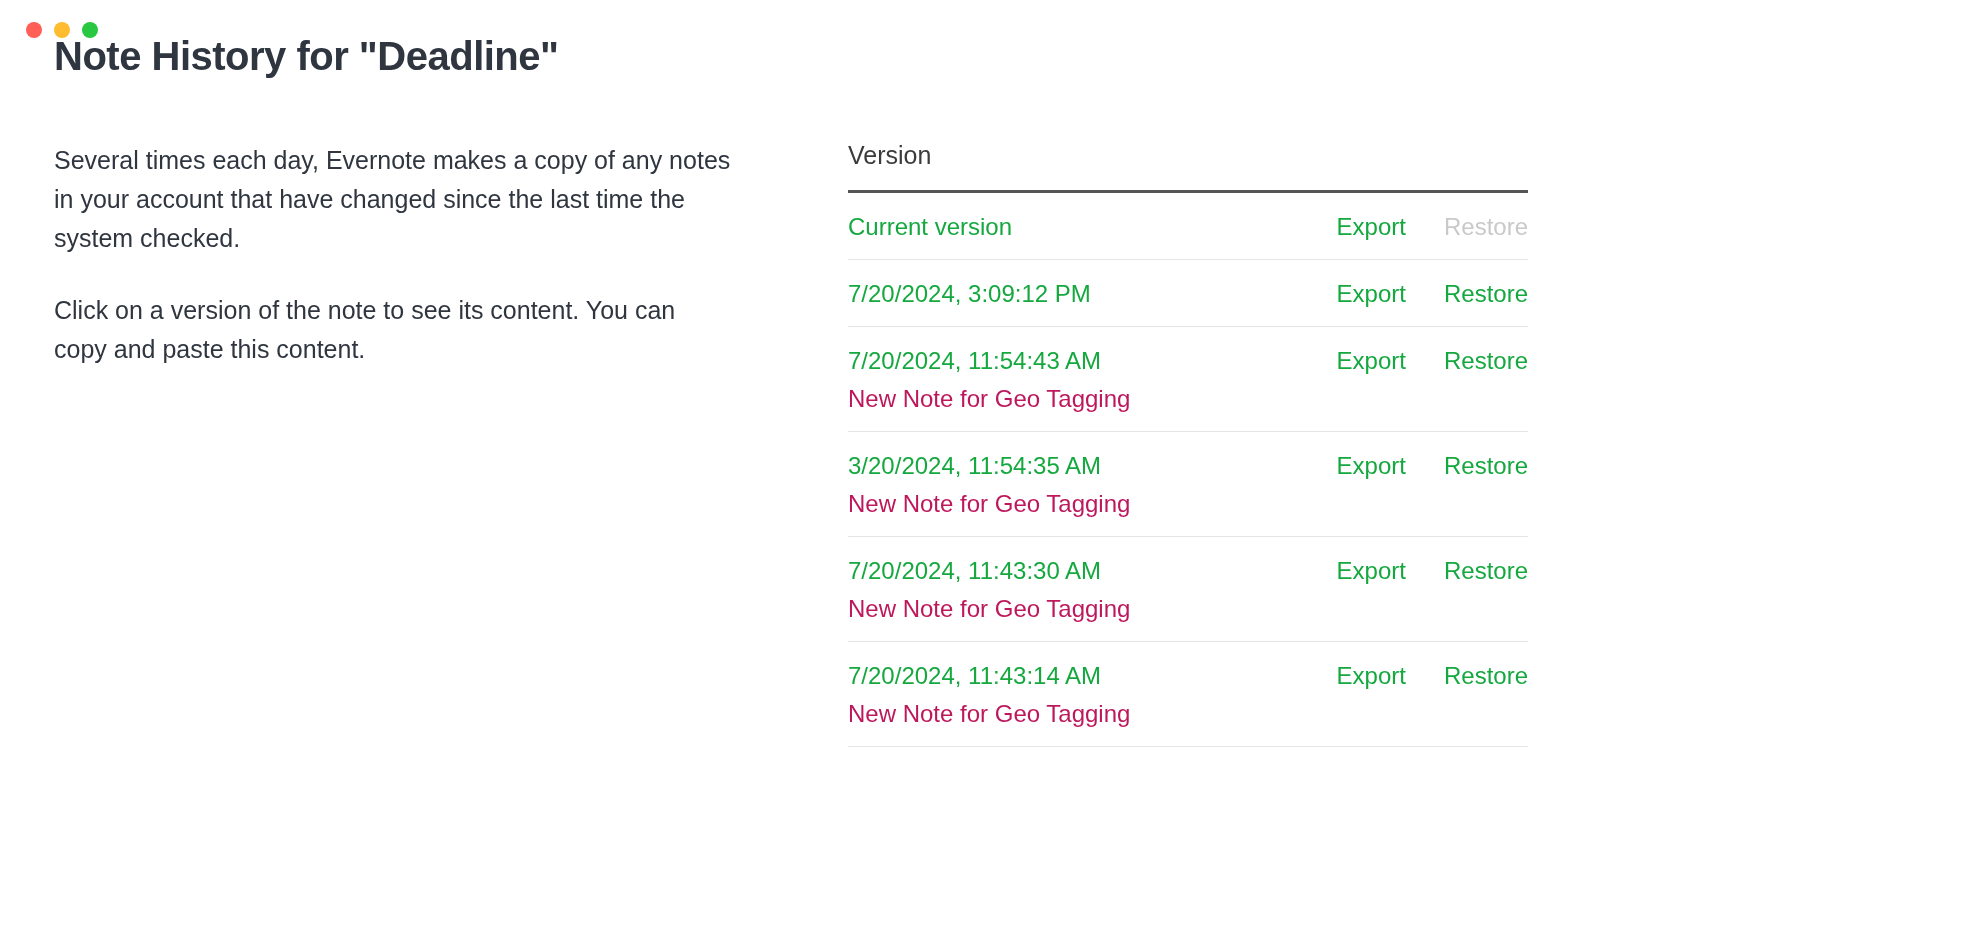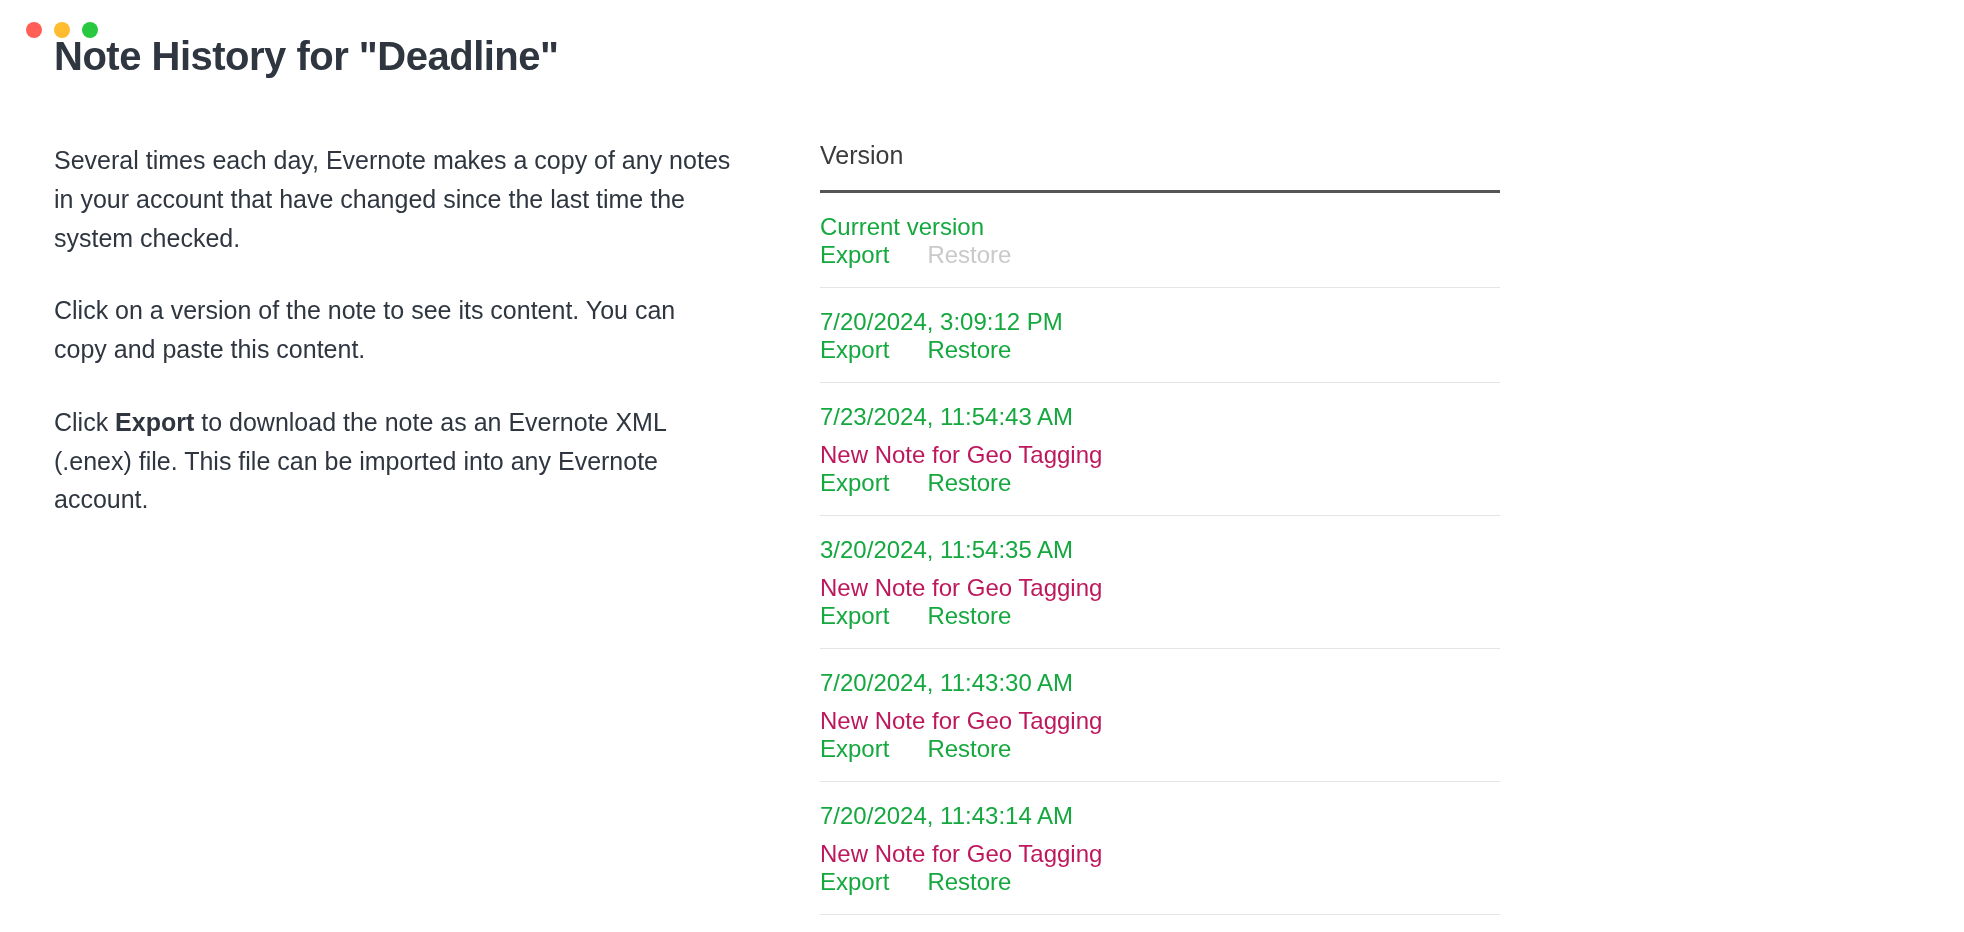--- a/index.html
+++ b/index.html
@@ -34,21 +34,21 @@
   h1.page-title {
     font-size: 40px;
     font-weight: 600;
     color: #2f3640;
     letter-spacing: -0.5px;
   }
 
   .content {
     display: flex;
     margin-top: 62px;
-    gap: 86px;
+    gap: 114px;
   }
 
   .left {
     width: 680px;
     flex-shrink: 0;
   }
 
   .left p {
     font-size: 25px;
     line-height: 1.55;
@@ -72,21 +72,20 @@
     border-bottom: 3px solid #555;
     font-weight: 400;
   }
 
   .version-row {
     display: flex;
     align-items: flex-start;
     padding: 20px 0 18px 0;
     border-bottom: 1px solid #e5e5e5;
     font-size: 24px;
-    flex-direction: column;
   }
 
   .version-info {
     flex: 1;
     min-width: 0;
   }
 
   .version-label {
     color: #15a83f;
     font-weight: 500;
@@ -129,23 +128,20 @@
 
 <div class="page">
 
   <h1 class="page-title">Note History for "Deadline"</h1>
 
   <div class="content">
 
     <div class="left">
       <p>Several times each day, Evernote makes a copy of any notes in your account that have changed since the last time the system checked.</p>
       <p>Click on a version of the note to see its content. You can copy and paste this content.</p>
-      <p>
-        <span>Click </span><strong>Export</strong><span> to download the note as an Evernote XML (.enex) file. This file can be imported into any Evernote account.</span>
-      </p>
     </div>
 
     <div class="right">
       <div class="version-header">Version</div>
       <div id="versions-list">
           <div class="version-row">
             <div class="version-info">
               <div class="version-label">Current version</div>
             </div>
             <div class="version-actions">
@@ -157,21 +153,21 @@
             <div class="version-info">
               <div class="version-label">7/20/2024, 3:09:12 PM</div>
             </div>
             <div class="version-actions">
               <span class="btn">Export</span>
               <span class="btn">Restore</span>
             </div>
           </div>
           <div class="version-row">
             <div class="version-info">
-              <div class="version-label">7/23/2024, 11:54:43 AM</div>
+              <div class="version-label">7/20/2024, 11:54:43 AM</div>
               <div class="version-subtitle">New Note for Geo Tagging</div>
             </div>
             <div class="version-actions">
               <span class="btn">Export</span>
               <span class="btn">Restore</span>
             </div>
           </div>
           <div class="version-row">
             <div class="version-info">
               <div class="version-label">3/20/2024, 11:54:35 AM</div>

